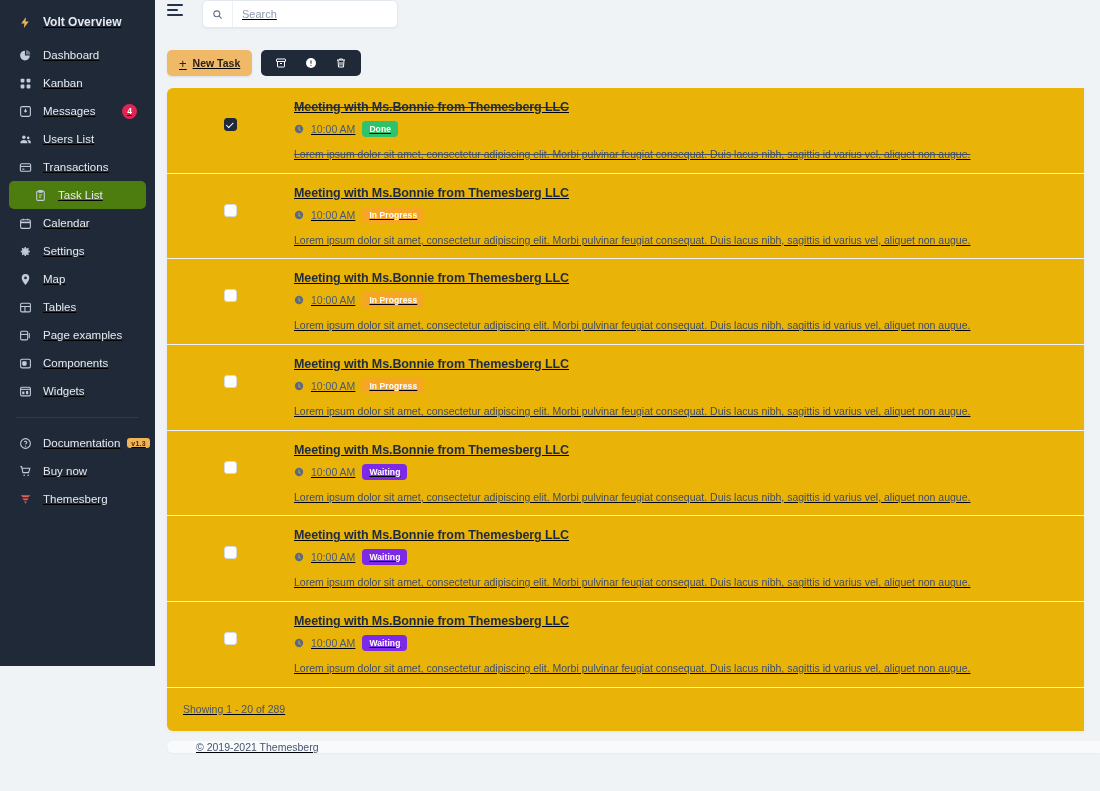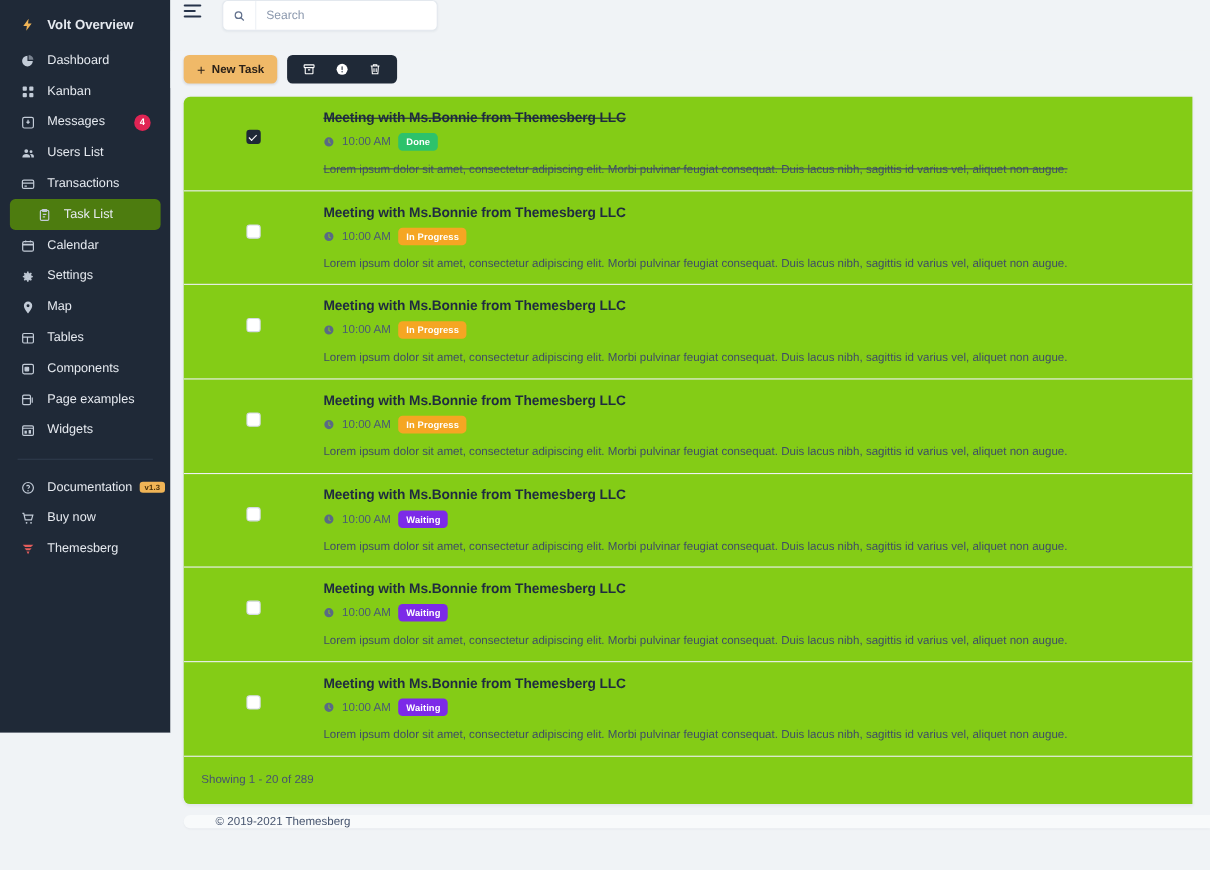--- a/index.html
+++ b/index.html
@@ -2,21 +2,21 @@
 <html><head>
 <meta charset="utf-8">
 <style>
   * { box-sizing: border-box; margin: 0; padding: 0; }
   html, body {
     width: 1100px; height: 791px;
     font-family: "Liberation Sans", sans-serif;
     background: #f0f3f6;
     overflow: hidden;
   }
-  .app { display: flex; width: 1100px; height: 666px; }
+  .app { display: flex; width: 1100px; height: 666px; text-decoration: underline; }
 
   
   .sidebar {
     width: 155px; flex: 0 0 155px;
     background: #1f2937;
     padding: 8px 0 0 0;
     display: flex; flex-direction: column;
   }
   .nav-item {
     display: flex; align-items: center;
@@ -119,21 +119,21 @@
   }
   .icon-btn {
     width: 30px; height: 26px;
     display: flex; align-items: center; justify-content: center;
     color: #ffffff; cursor: pointer; background: transparent; border: 0;
   }
   .icon-btn svg { width: 12px; height: 12px; }
 
   
   .card {
-    background: #84cc16;
+    background: #eab308;
     margin: 8px 16px 0 12px;
     border-radius: 6px 0 0 6px;
     box-shadow: 0 1px 3px rgba(20,30,60,.06);
     flex: 0 0 auto;
     overflow: hidden;
   }
   .task-row {
     display: flex; align-items: flex-start;
     padding: 12px 0 11px 0;
     border-bottom: 1px solid #eef1f5;
@@ -311,36 +311,36 @@
             <rect x="3" y="4" width="18" height="16" rx="2"></rect>
             <path d="M3 10h18M11 10v10"></path>
           </svg>
       </span>
       <span class="nav-label">Tables</span>
     </div>
 
     <div class="nav-item">
       <span class="nav-ico">
         <svg viewBox="0 0 24 24" fill="none" stroke="currentColor" stroke-width="2">
-            <rect x="3" y="4" width="18" height="16" rx="2.5"></rect>
-            <rect x="7" y="9" width="6" height="6" rx="1" fill="currentColor"></rect>
-          </svg>
-      </span>
-      <span class="nav-label">Components</span>
-    </div>
-
-    <div class="nav-item">
-      <span class="nav-ico">
-        <svg viewBox="0 0 24 24" fill="none" stroke="currentColor" stroke-width="2">
             <rect x="3" y="4" width="13" height="16" rx="2"></rect>
             <path d="M3 10h13"></path>
             <path d="M19 8v9"></path>
           </svg>
       </span>
       <span class="nav-label">Page examples</span>
+    </div>
+
+    <div class="nav-item">
+      <span class="nav-ico">
+        <svg viewBox="0 0 24 24" fill="none" stroke="currentColor" stroke-width="2">
+            <rect x="3" y="4" width="18" height="16" rx="2.5"></rect>
+            <rect x="7" y="9" width="6" height="6" rx="1" fill="currentColor"></rect>
+          </svg>
+      </span>
+      <span class="nav-label">Components</span>
     </div>
 
     <div class="nav-item">
       <span class="nav-ico">
         <svg viewBox="0 0 24 24" fill="none" stroke="currentColor" stroke-width="2">
             <rect x="3" y="4" width="18" height="16" rx="2"></rect>
             <path d="M3 8h18"></path>
             <rect x="6" y="12" width="4" height="5" fill="currentColor" stroke="none"></rect>
             <rect x="13" y="11" width="4" height="6" fill="currentColor" stroke="none"></rect>
           </svg>

